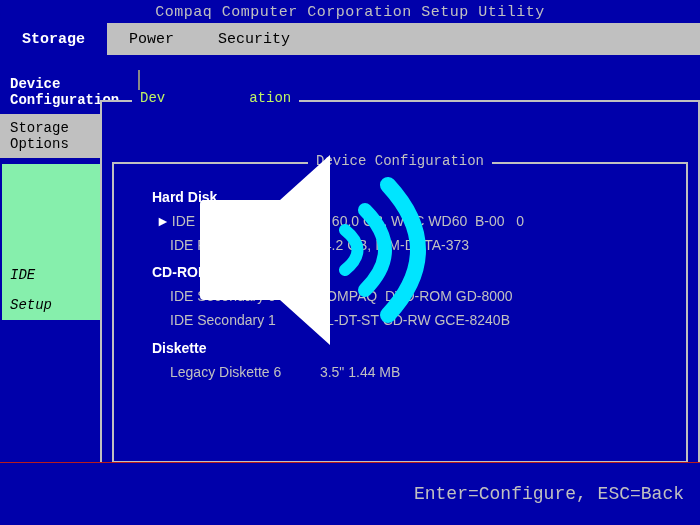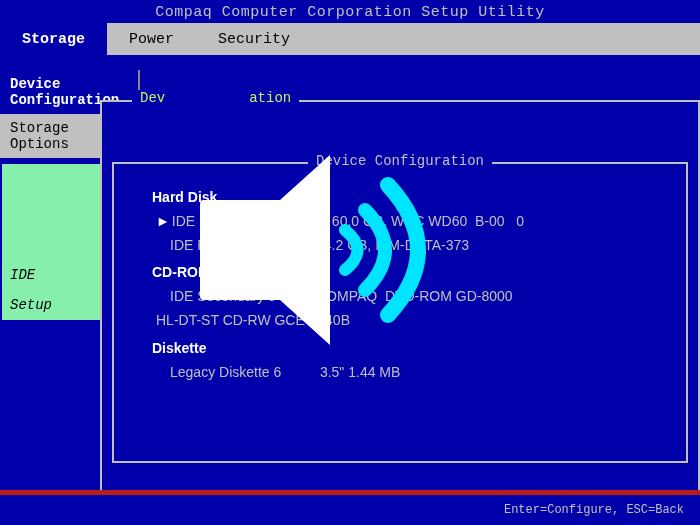--- a/index.html
+++ b/index.html
@@ -165,25 +165,25 @@
       color: #c0c0c0;
     }
 
     
     .status-bar {
       position: absolute;
       bottom: 0;
       left: 0;
       right: 0;
       background: #0000aa;
-      border-top: 5px solid #b91c1c;
+      border-top: 1px solid #b91c1c;
       color: #c0c0c0;
       text-align: right;
-      padding: 8px 16px;
-      font-size: 12px;
+      padding: 21px 16px;
+      font-size: 18px;
       font-family: 'Courier New', Courier, monospace;
     }
 
     
     .sound-overlay {
       position: absolute;
       top: 80px;
       left: 160px;
       width: 380px;
       height: 340px;
@@ -240,20 +240,21 @@
         <span class="dev-name" style="padding-left:14px;">IDE Primary 1&nbsp;&nbsp;&nbsp;</span>
         <span class="dev-val">34.2 GB, IBM-DPTA-373</span>
       </div>
 
       <div class="device-section-header">CD-ROM</div>
       <div class="device-row">
         <span class="dev-name" style="padding-left:14px;">IDE Secondary 0&nbsp;</span>
         <span class="dev-val">COMPAQ&nbsp; DVD-ROM GD-8000</span>
       </div>
       <div class="device-row">
+        <span class="dev-name" style="padding-left:14px;">IDE Secondary 1&nbsp;</span>
         <span class="dev-val">HL-DT-ST CD-RW GCE-8240B</span>
       </div>
 
       <div class="device-section-header">Diskette</div>
       <div class="device-row">
         <span class="dev-name" style="padding-left:14px;">Legacy Diskette 6</span>
         <span class="dev-val">&nbsp;3.5" 1.44 MB</span>
       </div>
 
     </div>

